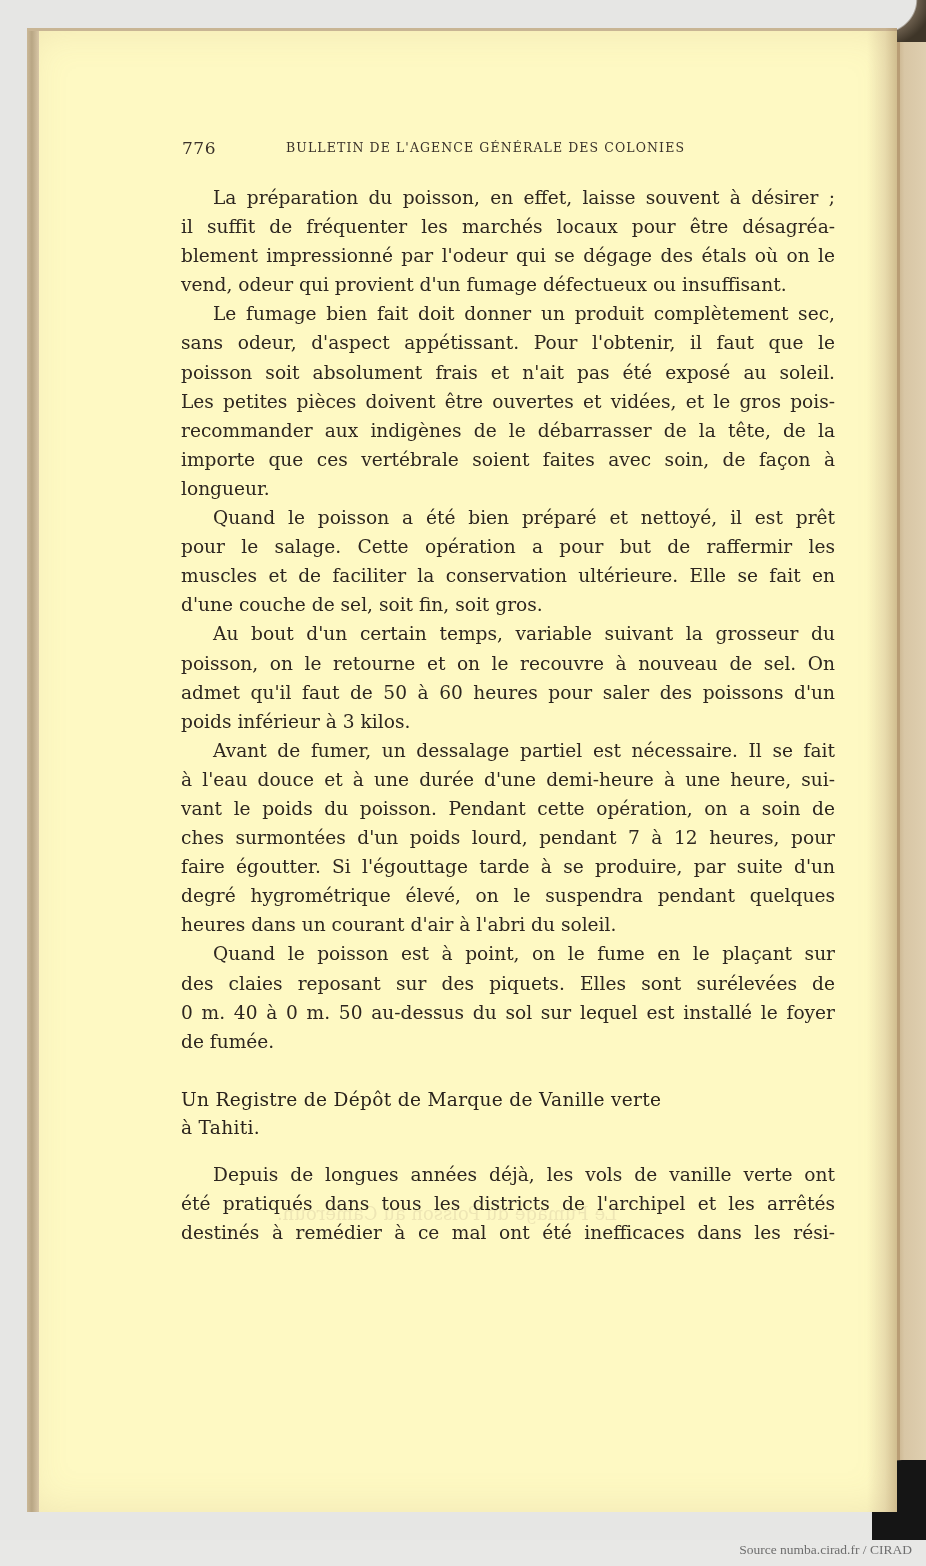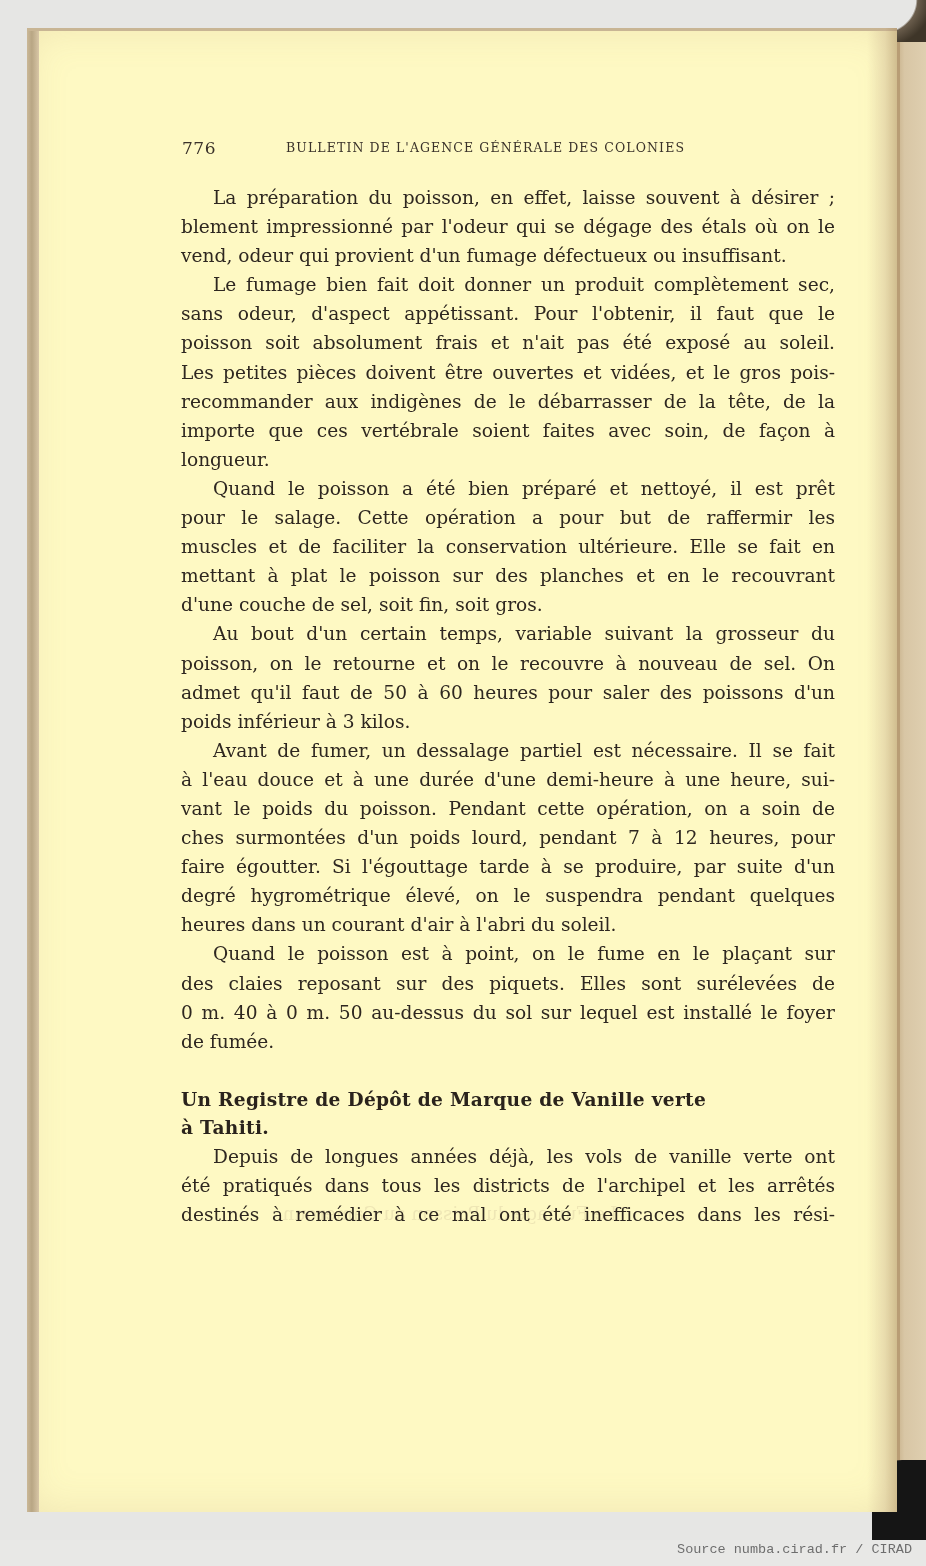--- a/index.html
+++ b/index.html
@@ -116,43 +116,43 @@
     .para .line.last {
       text-align-last: left;
     }
     .para .line.first {
       text-indent: 32px;
     }
     .para .line:not(.first) {
       text-indent: 0;
     }
     .section-heading {
-      margin: 30px 0 0 0;
-      font-weight: bold;
+      margin: 30px 0 18px 0;
+      font-weight: normal;
       font-size: 18.6px;
       line-height: 28px;
       letter-spacing: 0.3px;
       color: #2a231c;
     }
     .section-heading .hline {
       display: block;
     }
     .after-heading {
     }
     .bleed {
       position: absolute;
       color: rgba(120,100,80,0.12);
       font-size: 18px;
       transform: scaleX(-1);
       white-space: nowrap;
     }
     .source-credit {
       position: absolute;
       right: 14px; top: 1542px;
-      font-family: Liberation Mono, monospace;
+      font-family: Liberation Serif, serif;
       font-size: 13.5px;
       color: #6e6e6e;
     }
   </style>
 </head>
 <body>
 
 <div class="scan-backdrop"></div>
 <div class="page-stack-right">
     <div class="fold"></div>
@@ -168,37 +168,37 @@
   <div class="bleed" style="left:250px; top:1175px;">Le Fumage du Poisson au Cameroun.</div>
 
   <div class="running-head">
     <span class="page-number">776</span>
     <span class="journal-title">BULLETIN DE L'AGENCE GÉNÉRALE DES COLONIES</span>
   </div>
 
   <div class="body-text">
     <div class="para">
       <span class="line first">La préparation du poisson, en effet, laisse souvent à désirer ;</span>
+      <span class="line">il suffit de fréquenter les marchés locaux pour être désagréa-</span>
       <span class="line">blement impressionné par l'odeur qui se dégage des étals où on le</span>
       <span class="line last">vend, odeur qui provient d'un fumage défectueux ou insuffisant.</span>
     </div>
     <div class="para">
       <span class="line first">Le fumage bien fait doit donner un produit complètement sec,</span>
       <span class="line">sans odeur, d'aspect appétissant. Pour l'obtenir, il faut que le</span>
       <span class="line">poisson soit absolument frais et n'ait pas été exposé au soleil.</span>
       <span class="line">Les petites pièces doivent être ouvertes et vidées, et le gros pois-</span>
       <span class="line">recommander aux indigènes de le débarrasser de la tête, de la</span>
       <span class="line">importe que ces vertébrale soient faites avec soin, de façon à</span>
       <span class="line last">longueur.</span>
     </div>
     <div class="para">
       <span class="line first">Quand le poisson a été bien préparé et nettoyé, il est prêt</span>
       <span class="line">pour le salage. Cette opération a pour but de raffermir les</span>
       <span class="line">muscles et de faciliter la conservation ultérieure. Elle se fait en</span>
-      <span class="line">mettant à plat le poisson sur des planches et en le recouvrant</span>
       <span class="line last">d'une couche de sel, soit fin, soit gros.</span>
     </div>
     <div class="para">
       <span class="line first">Au bout d'un certain temps, variable suivant la grosseur du</span>
       <span class="line">poisson, on le retourne et on le recouvre à nouveau de sel. On</span>
       <span class="line">admet qu'il faut de 50 à 60 heures pour saler des poissons d'un</span>
       <span class="line last">poids inférieur à 3 kilos.</span>
     </div>
     <div class="para">
       <span class="line first">Avant de fumer, un dessalage partiel est nécessaire. Il se fait</span>

